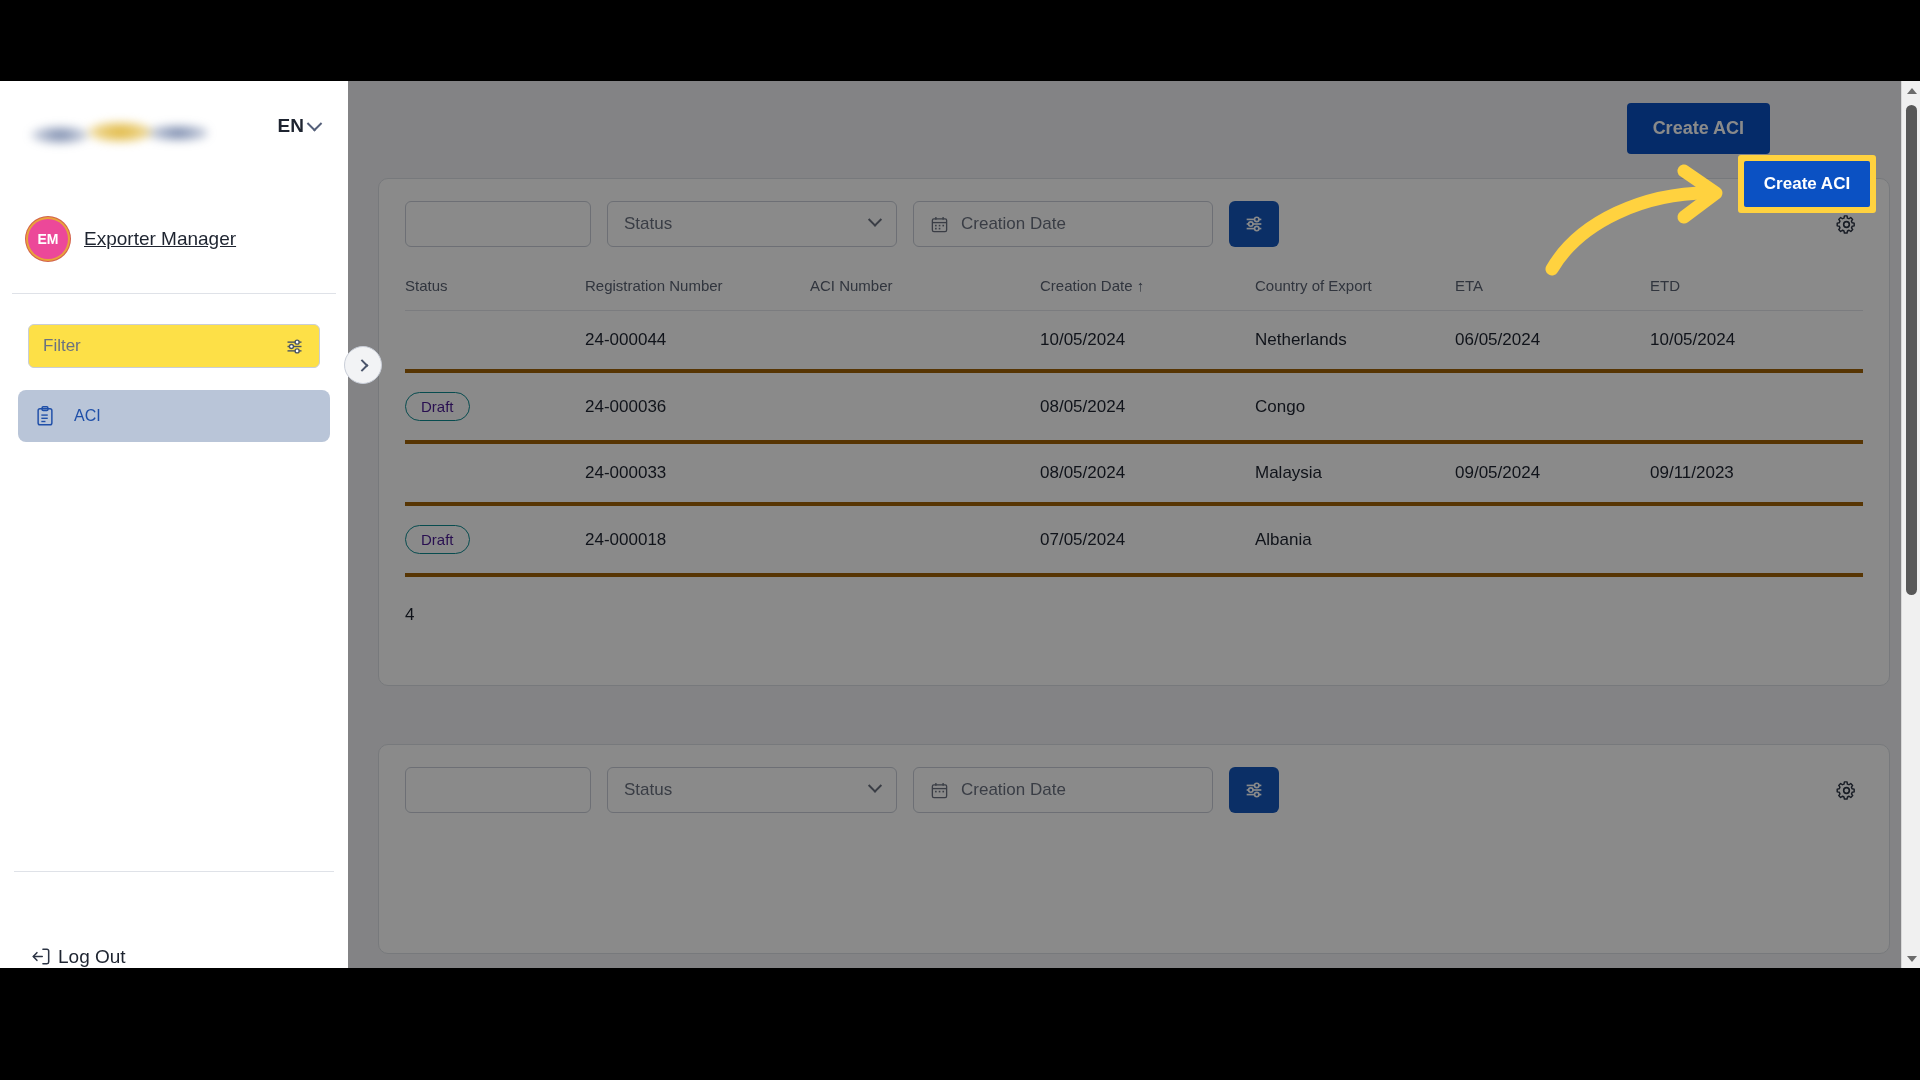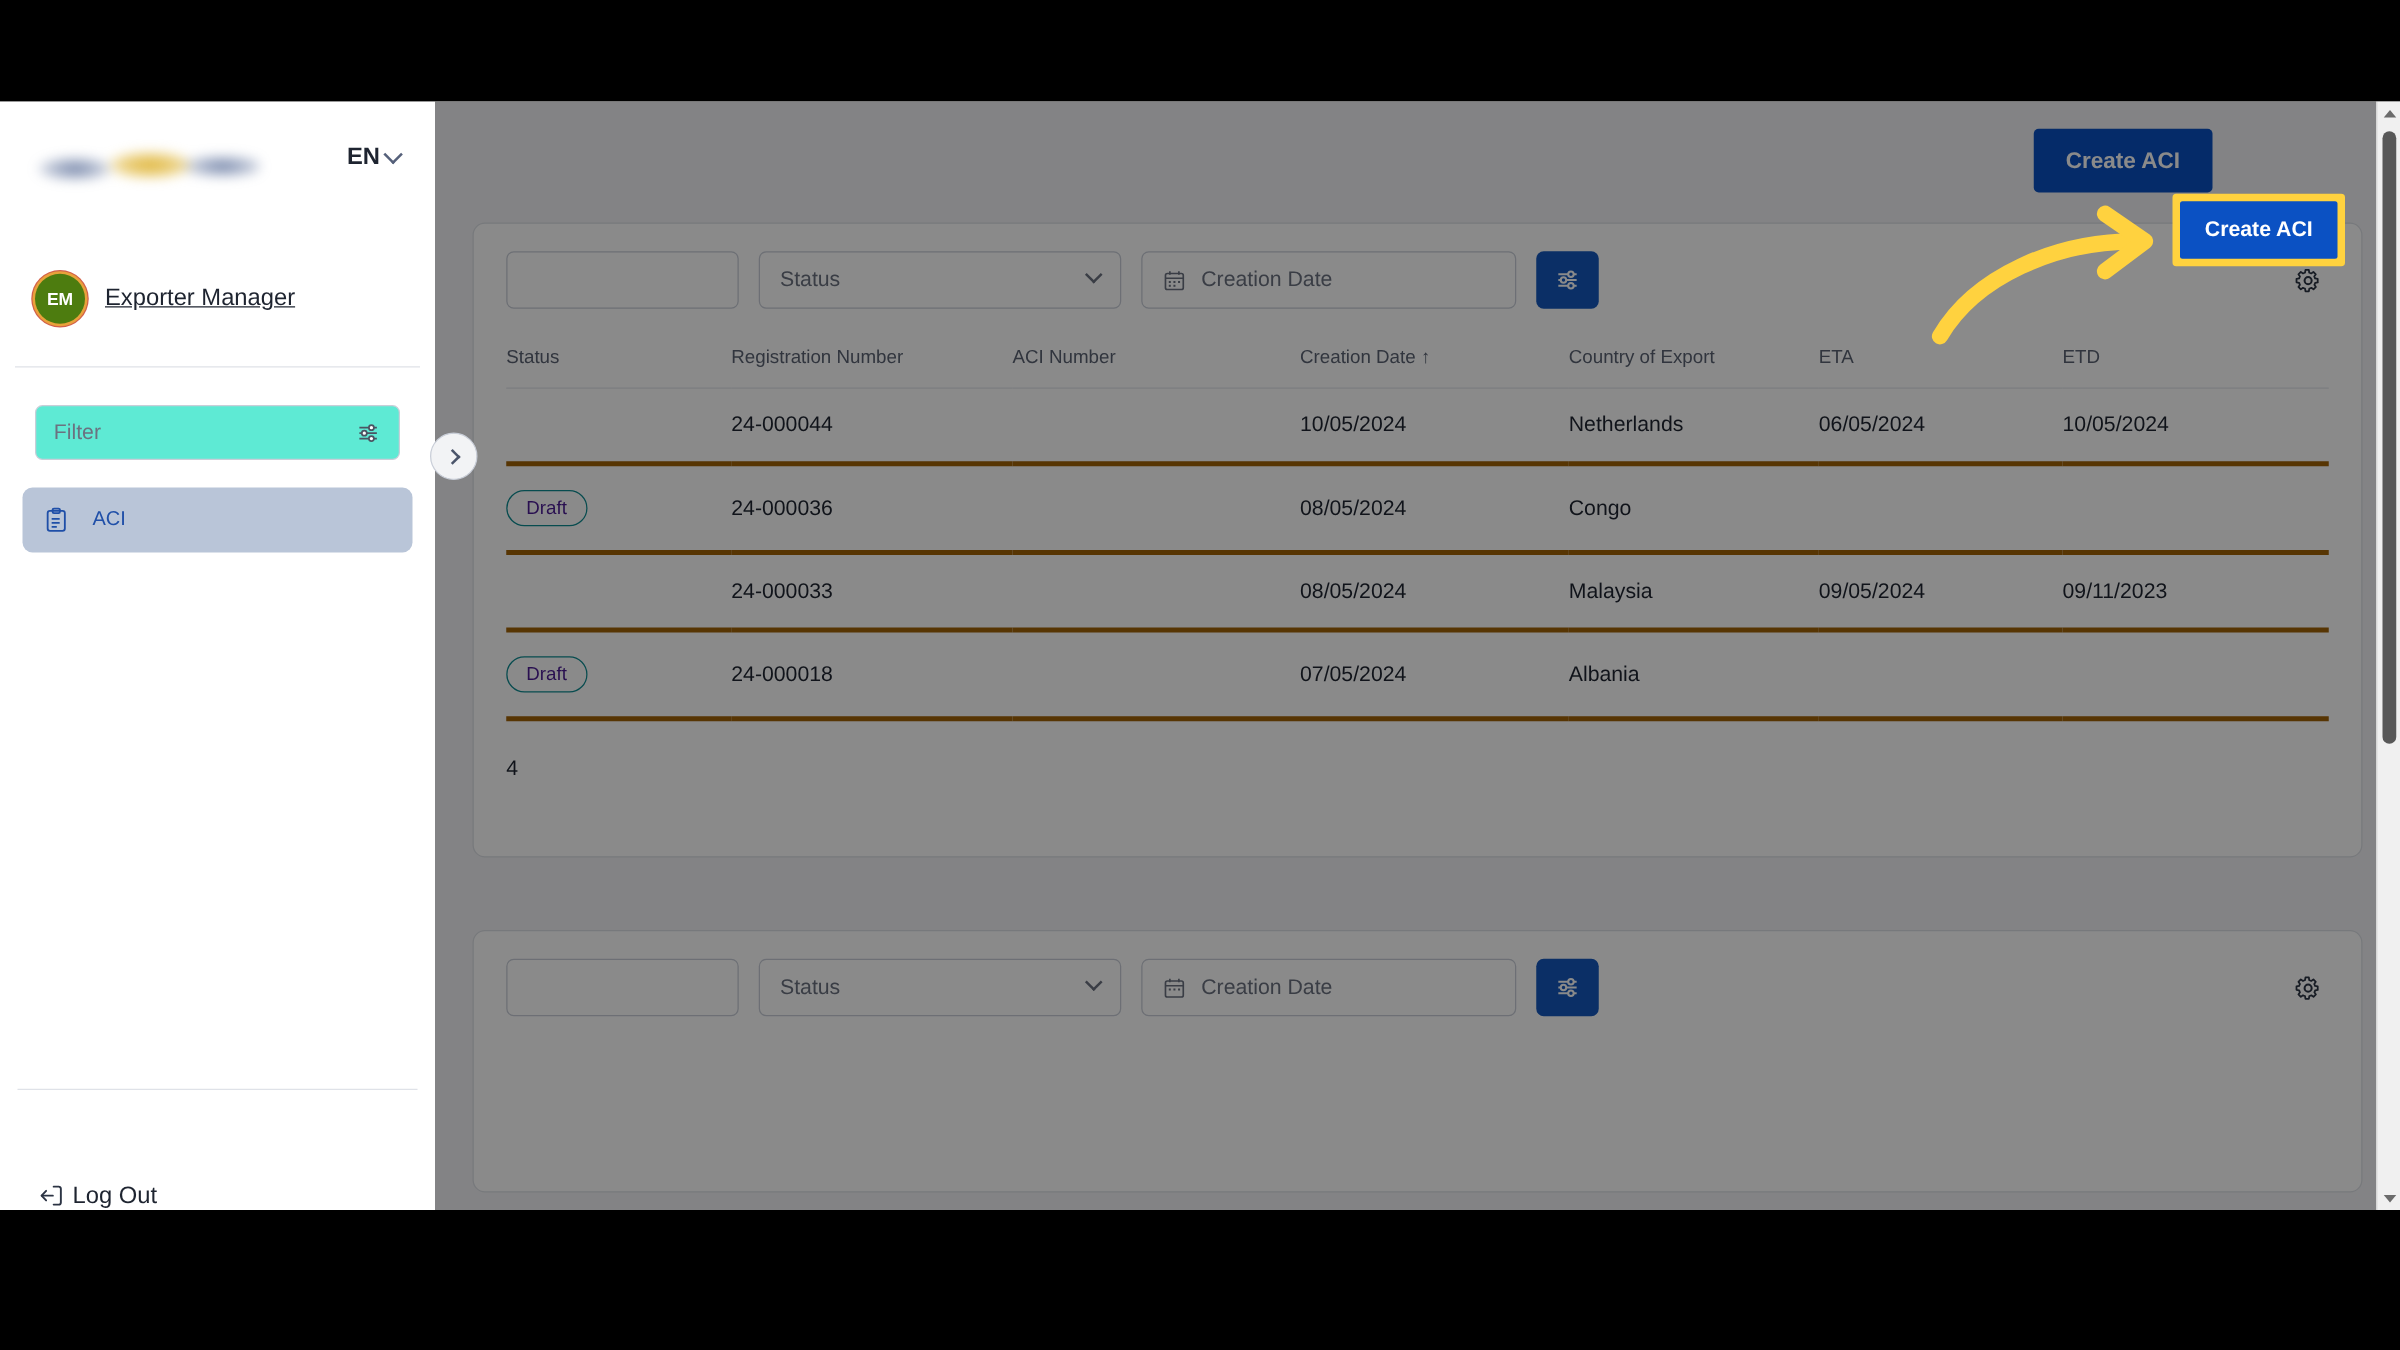--- a/index.html
+++ b/index.html
@@ -39,31 +39,31 @@
       radial-gradient(ellipse 40px 13px at 32px 20px, rgba(70,92,140,0.75) 0%, rgba(70,92,140,0.30) 60%, rgba(70,92,140,0) 80%),
       radial-gradient(ellipse 44px 12px at 150px 18px, rgba(72,94,142,0.78) 0%, rgba(72,94,142,0.30) 60%, rgba(72,94,142,0) 82%);
     filter:blur(4.5px);
   }
   .lang-select { display:flex; align-items:center; gap:5px; font-size:19px; font-weight:700; color:#1e2430; cursor:pointer; }
   .lang-caret { width:11px; height:11px; border-right:2px solid #55607a; border-bottom:2px solid #55607a; transform:rotate(45deg) translate(-2px,-2px); }
 
   .user-row { display:flex; align-items:center; gap:16px; margin-top:58px; }
   .avatar {
     width:40px; height:40px; border-radius:50%;
-    background:#4d7c0f; color:#fff; font-size:14px; font-weight:700;
+    background:#ec4899; color:#fff; font-size:14px; font-weight:700;
     display:flex; align-items:center; justify-content:center;
     box-shadow:0 0 0 2px #e9a23b, 0 0 0 3px #d2604a;
   }
   .user-name { font-size:19px; color:#1e2430;text-decoration:underline; }
 
   .divider { height:1px; background:#dfe2e8; margin:34px 12px 0 12px; }
 
   .filter-box {
     margin:30px 28px 0 28px; height:44px; border:1px solid #c9ced8; border-radius:6px;
-    background:#5eead4; display:flex; align-items:center; padding:0 14px; justify-content:space-between;
+    background:#fde047; display:flex; align-items:center; padding:0 14px; justify-content:space-between;
   }
   .filter-ph { font-size:17px; color:#6b7280; }
 
   .nav-list { margin-top:22px; padding:0 18px; }
   .nav-item {
     display:flex; align-items:center; gap:18px;
     height:52px; padding:0 16px; border-radius:8px;
     background:#b9c5d8; cursor:pointer;
   }
   .nav-label { font-size:16px; color:#1f4fa8; }

